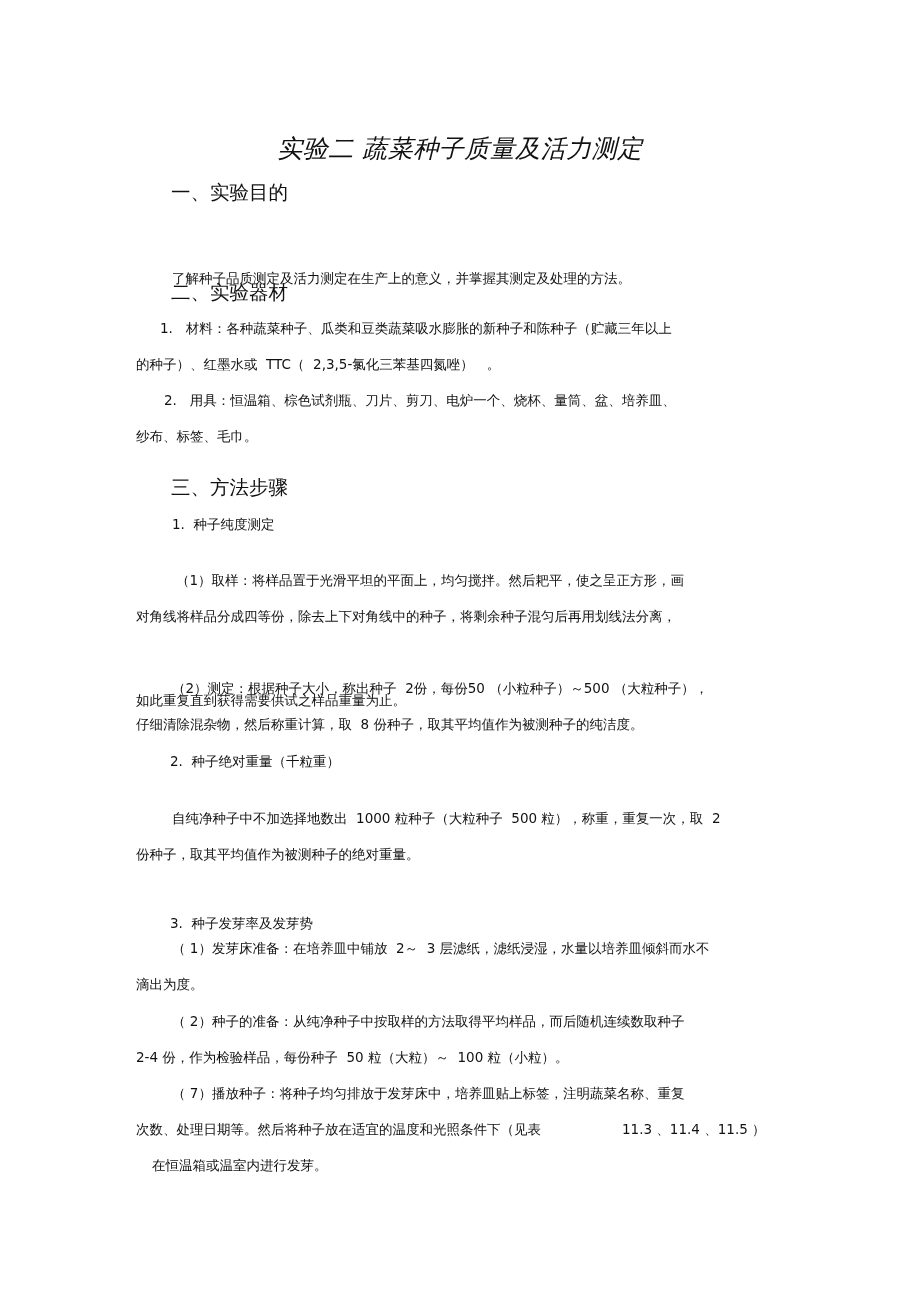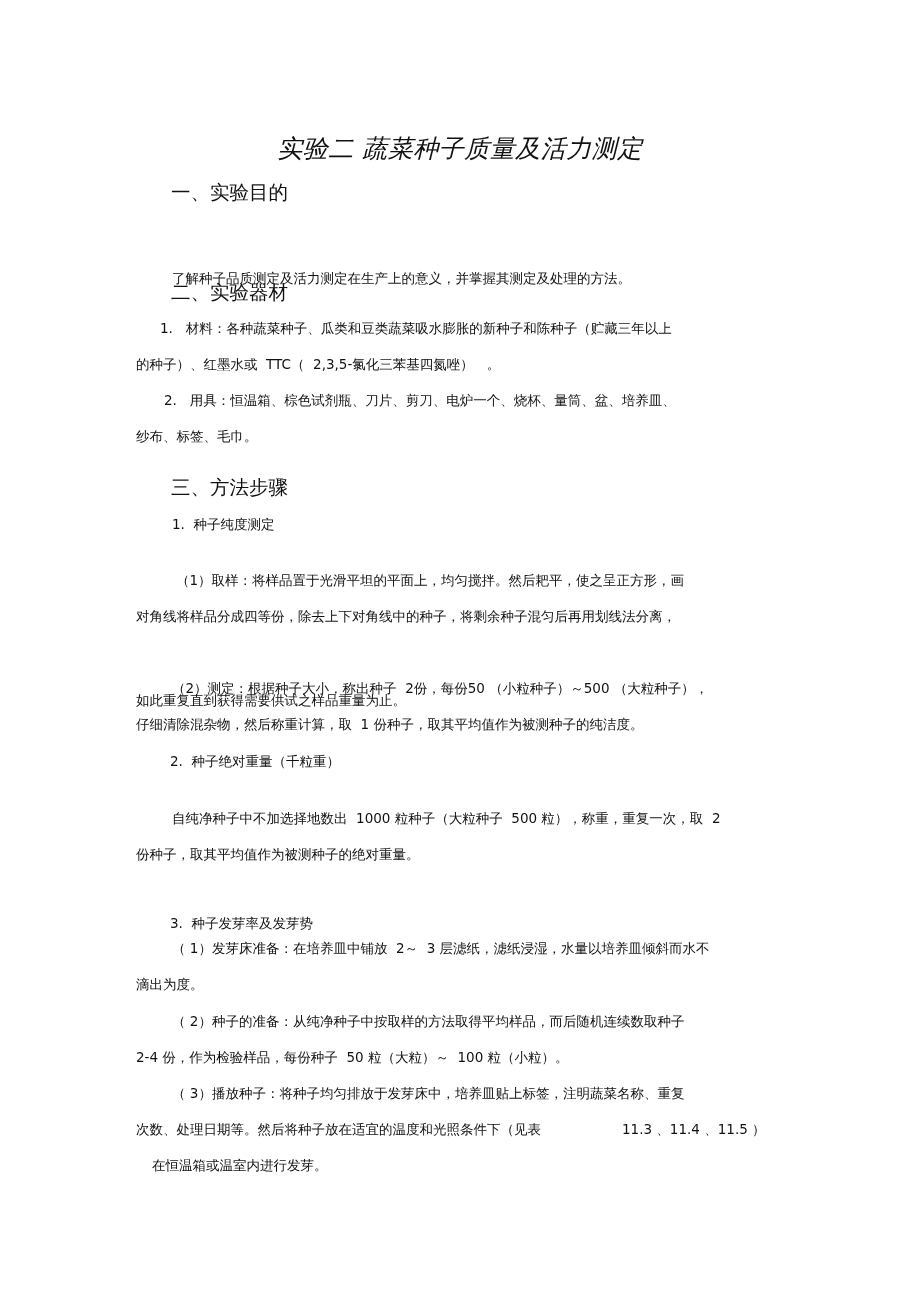--- a/index.html
+++ b/index.html
@@ -24,26 +24,26 @@
   <div class="line" style="top:355px; left:136px;">的种子）、红墨水或  TTC（  2,3,5-氯化三苯基四氮唑）   。</div>
   <div class="line" style="top:391px; left:164px;">2.   用具：恒温箱、棕色试剂瓶、刀片、剪刀、电炉一个、烧杯、量筒、盆、培养皿、</div>
   <div class="line" style="top:427px; left:136px;">纱布、标签、毛巾。</div>
 
   <div class="h1" style="top:475px;">三、方法步骤</div>
   <div class="line" style="top:515px; left:172px;">1.  种子纯度测定</div>
   <div class="line" style="top:571px; left:176px;">（1）取样：将样品置于光滑平坦的平面上，均匀搅拌。然后耙平，使之呈正方形，画</div>
   <div class="line" style="top:607px; left:136px;">对角线将样品分成四等份，除去上下对角线中的种子，将剩余种子混匀后再用划线法分离，</div>
   <div class="line" style="top:643px; left:136px;margin-top:48px;">如此重复直到获得需要供试之样品重量为止。</div>
   <div class="line" style="top:679px; left:172px;">（2）测定：根据种子大小，称出种子  2份，每份50 （小粒种子）～500 （大粒种子），</div>
-  <div class="line" style="top:715px; left:136px;">仔细清除混杂物，然后称重计算，取  1 份种子，取其平均值作为被测种子的纯洁度。</div>
+  <div class="line" style="top:715px; left:136px;">仔细清除混杂物，然后称重计算，取  8 份种子，取其平均值作为被测种子的纯洁度。</div>
   <div class="line" style="top:752px; left:170px;text-align:center;">2.  种子绝对重量（千粒重）</div>
   <div class="line" style="top:809px; left:172px;">自纯净种子中不加选择地数出  1000 粒种子（大粒种子  500 粒），称重，重复一次，取  2</div>
   <div class="line" style="top:845px; left:136px;">份种子，取其平均值作为被测种子的绝对重量。</div>
   <div class="line" style="top:882px; left:170px;margin-top:32px;">3.  种子发芽率及发芽势</div>
   <div class="line" style="top:939px; left:172px;">（ 1）发芽床准备：在培养皿中铺放  2～  3 层滤纸，滤纸浸湿，水量以培养皿倾斜而水不</div>
   <div class="line" style="top:975px; left:136px;">滴出为度。</div>
   <div class="line" style="top:1012px; left:172px;">（ 2）种子的准备：从纯净种子中按取样的方法取得平均样品，而后随机连续数取种子</div>
   <div class="line" style="top:1048px; left:136px;">2-4 份，作为检验样品，每份种子  50 粒（大粒）～  100 粒（小粒）。</div>
-  <div class="line" style="top:1084px; left:172px;">（ 3）播放种子：将种子均匀排放于发芽床中，培养皿贴上标签，注明蔬菜名称、重复</div>
+  <div class="line" style="top:1084px; left:172px;">（ 7）播放种子：将种子均匀排放于发芽床中，培养皿贴上标签，注明蔬菜名称、重复</div>
   <div class="line" style="top:1120px; left:136px;">次数、处理日期等。然后将种子放在适宜的温度和光照条件下（见表</div>
   <div class="line" style="top:1120px; left:622px;">11.3 、11.4 、11.5 ）</div>
   <div class="line" style="top:1156px; left:152px;">在恒温箱或温室内进行发芽。</div>
 </div>
 
 </body></html>

